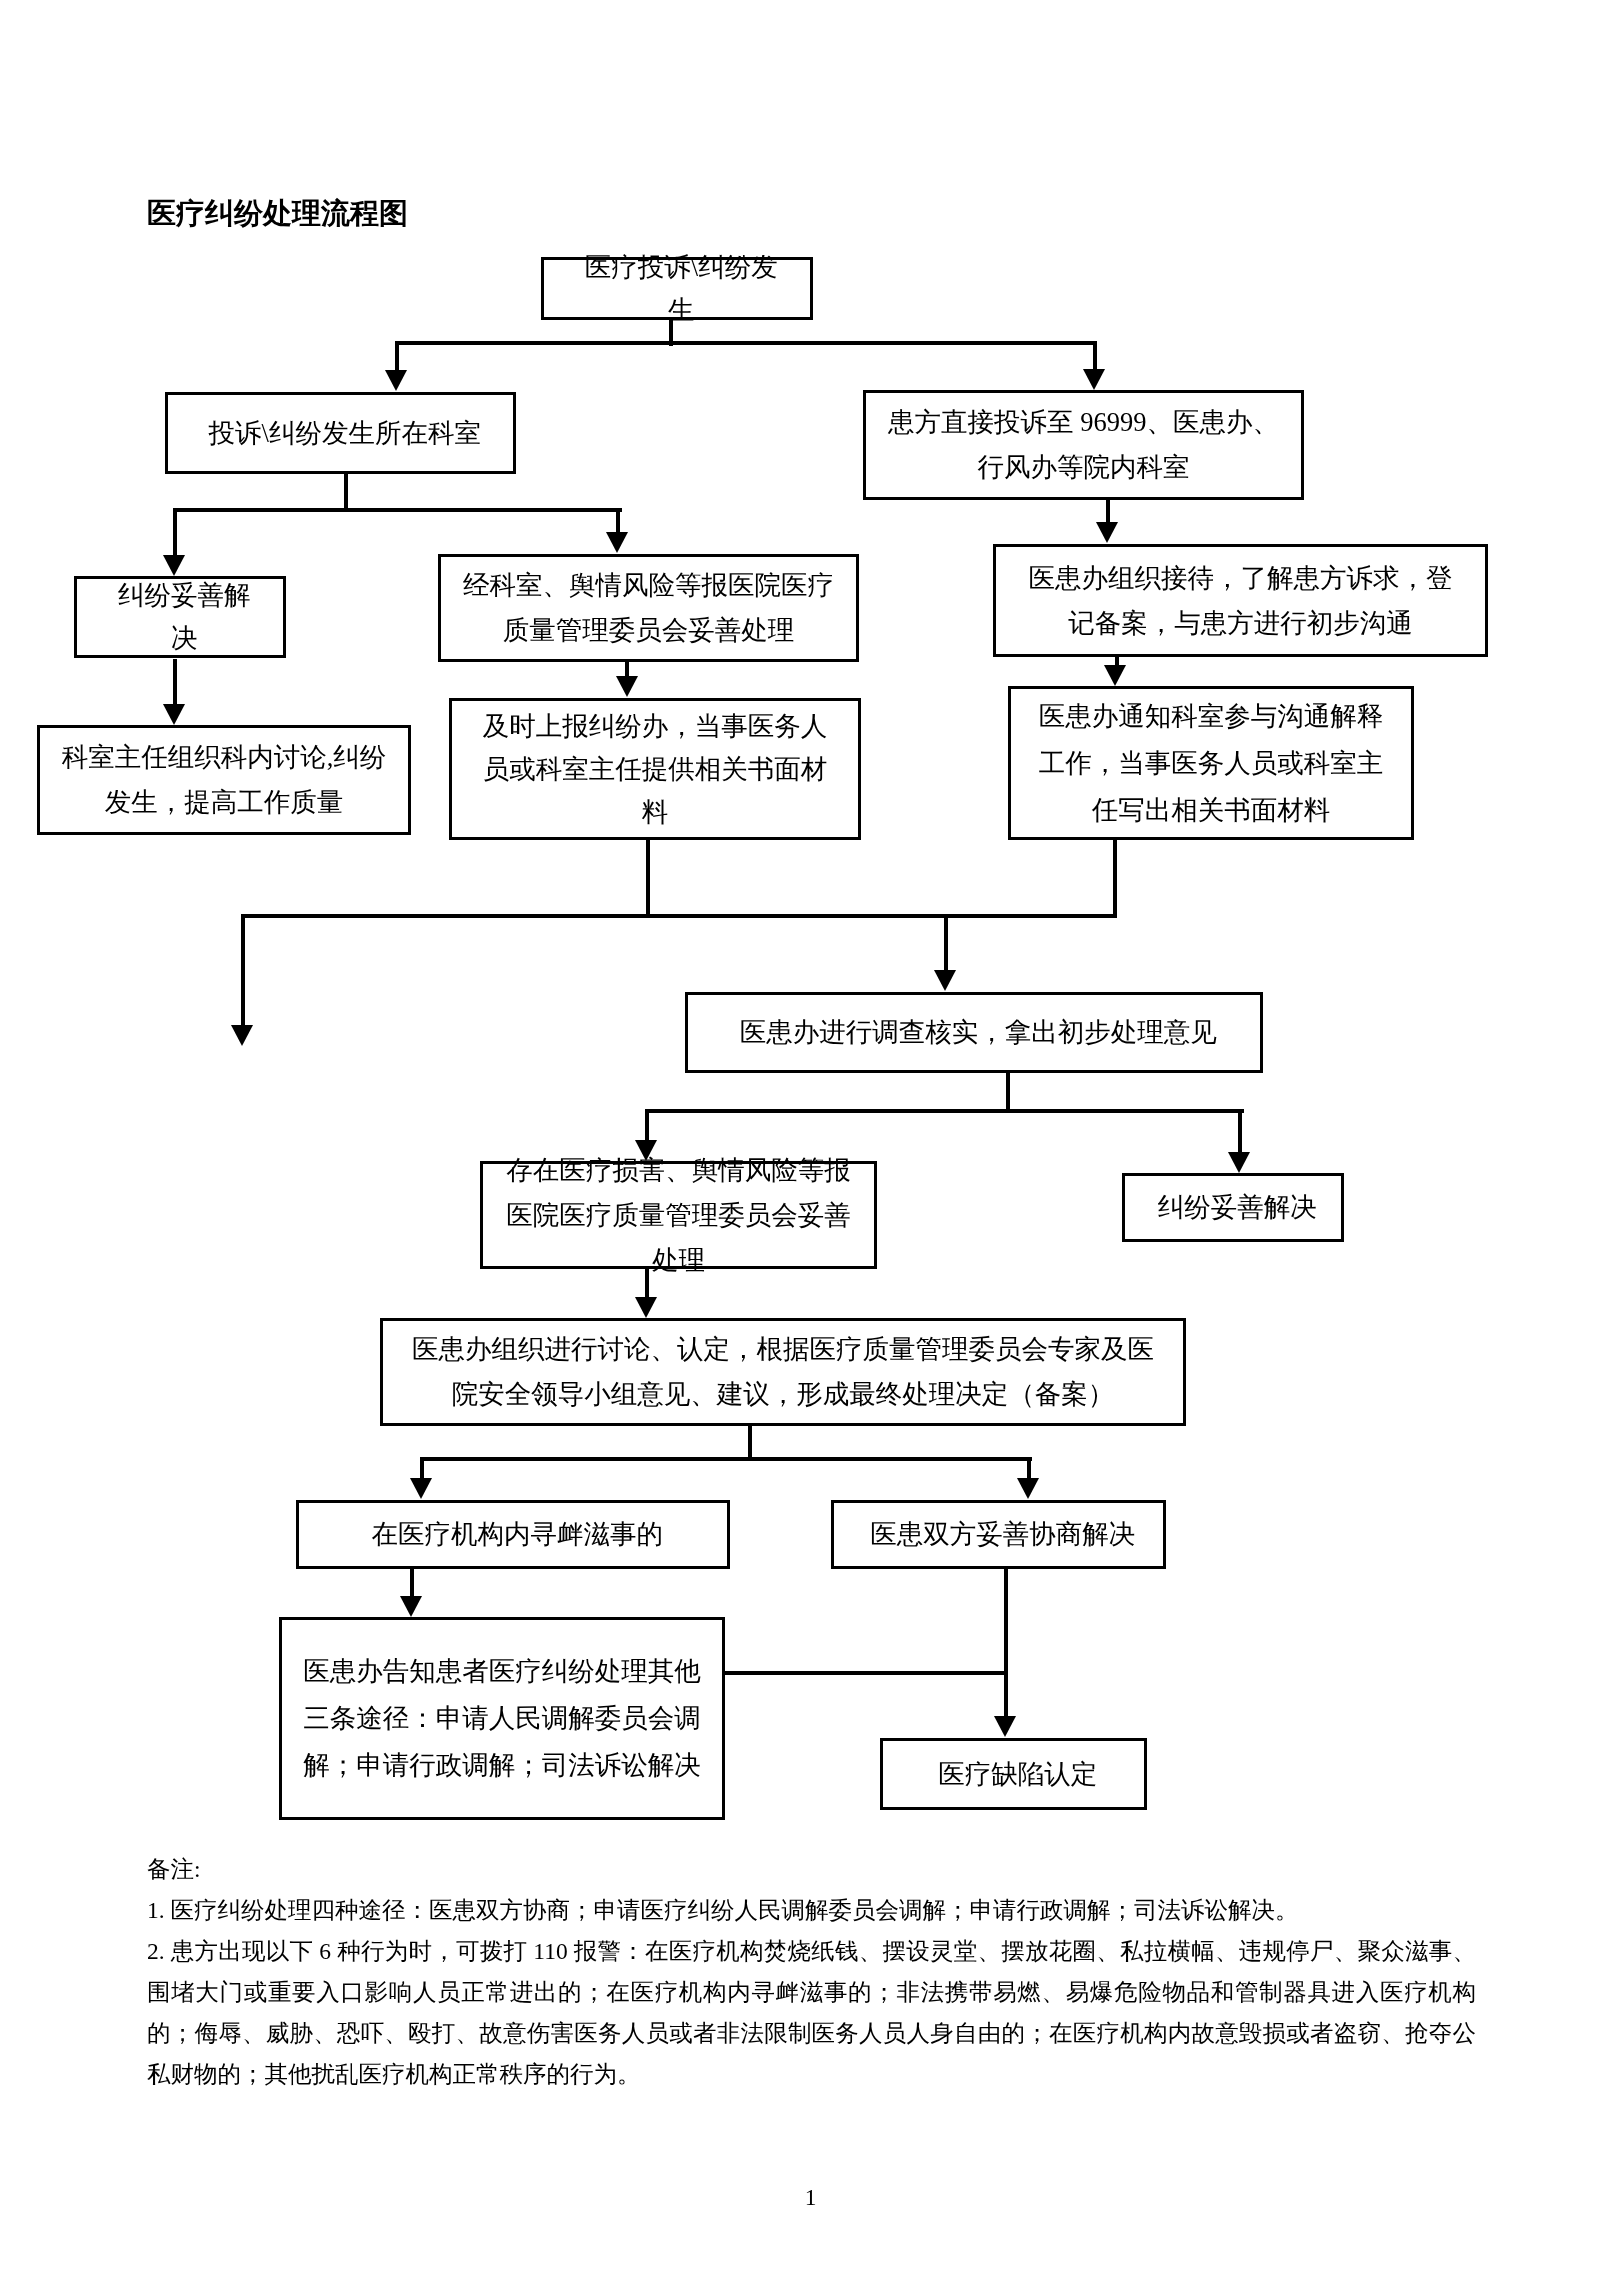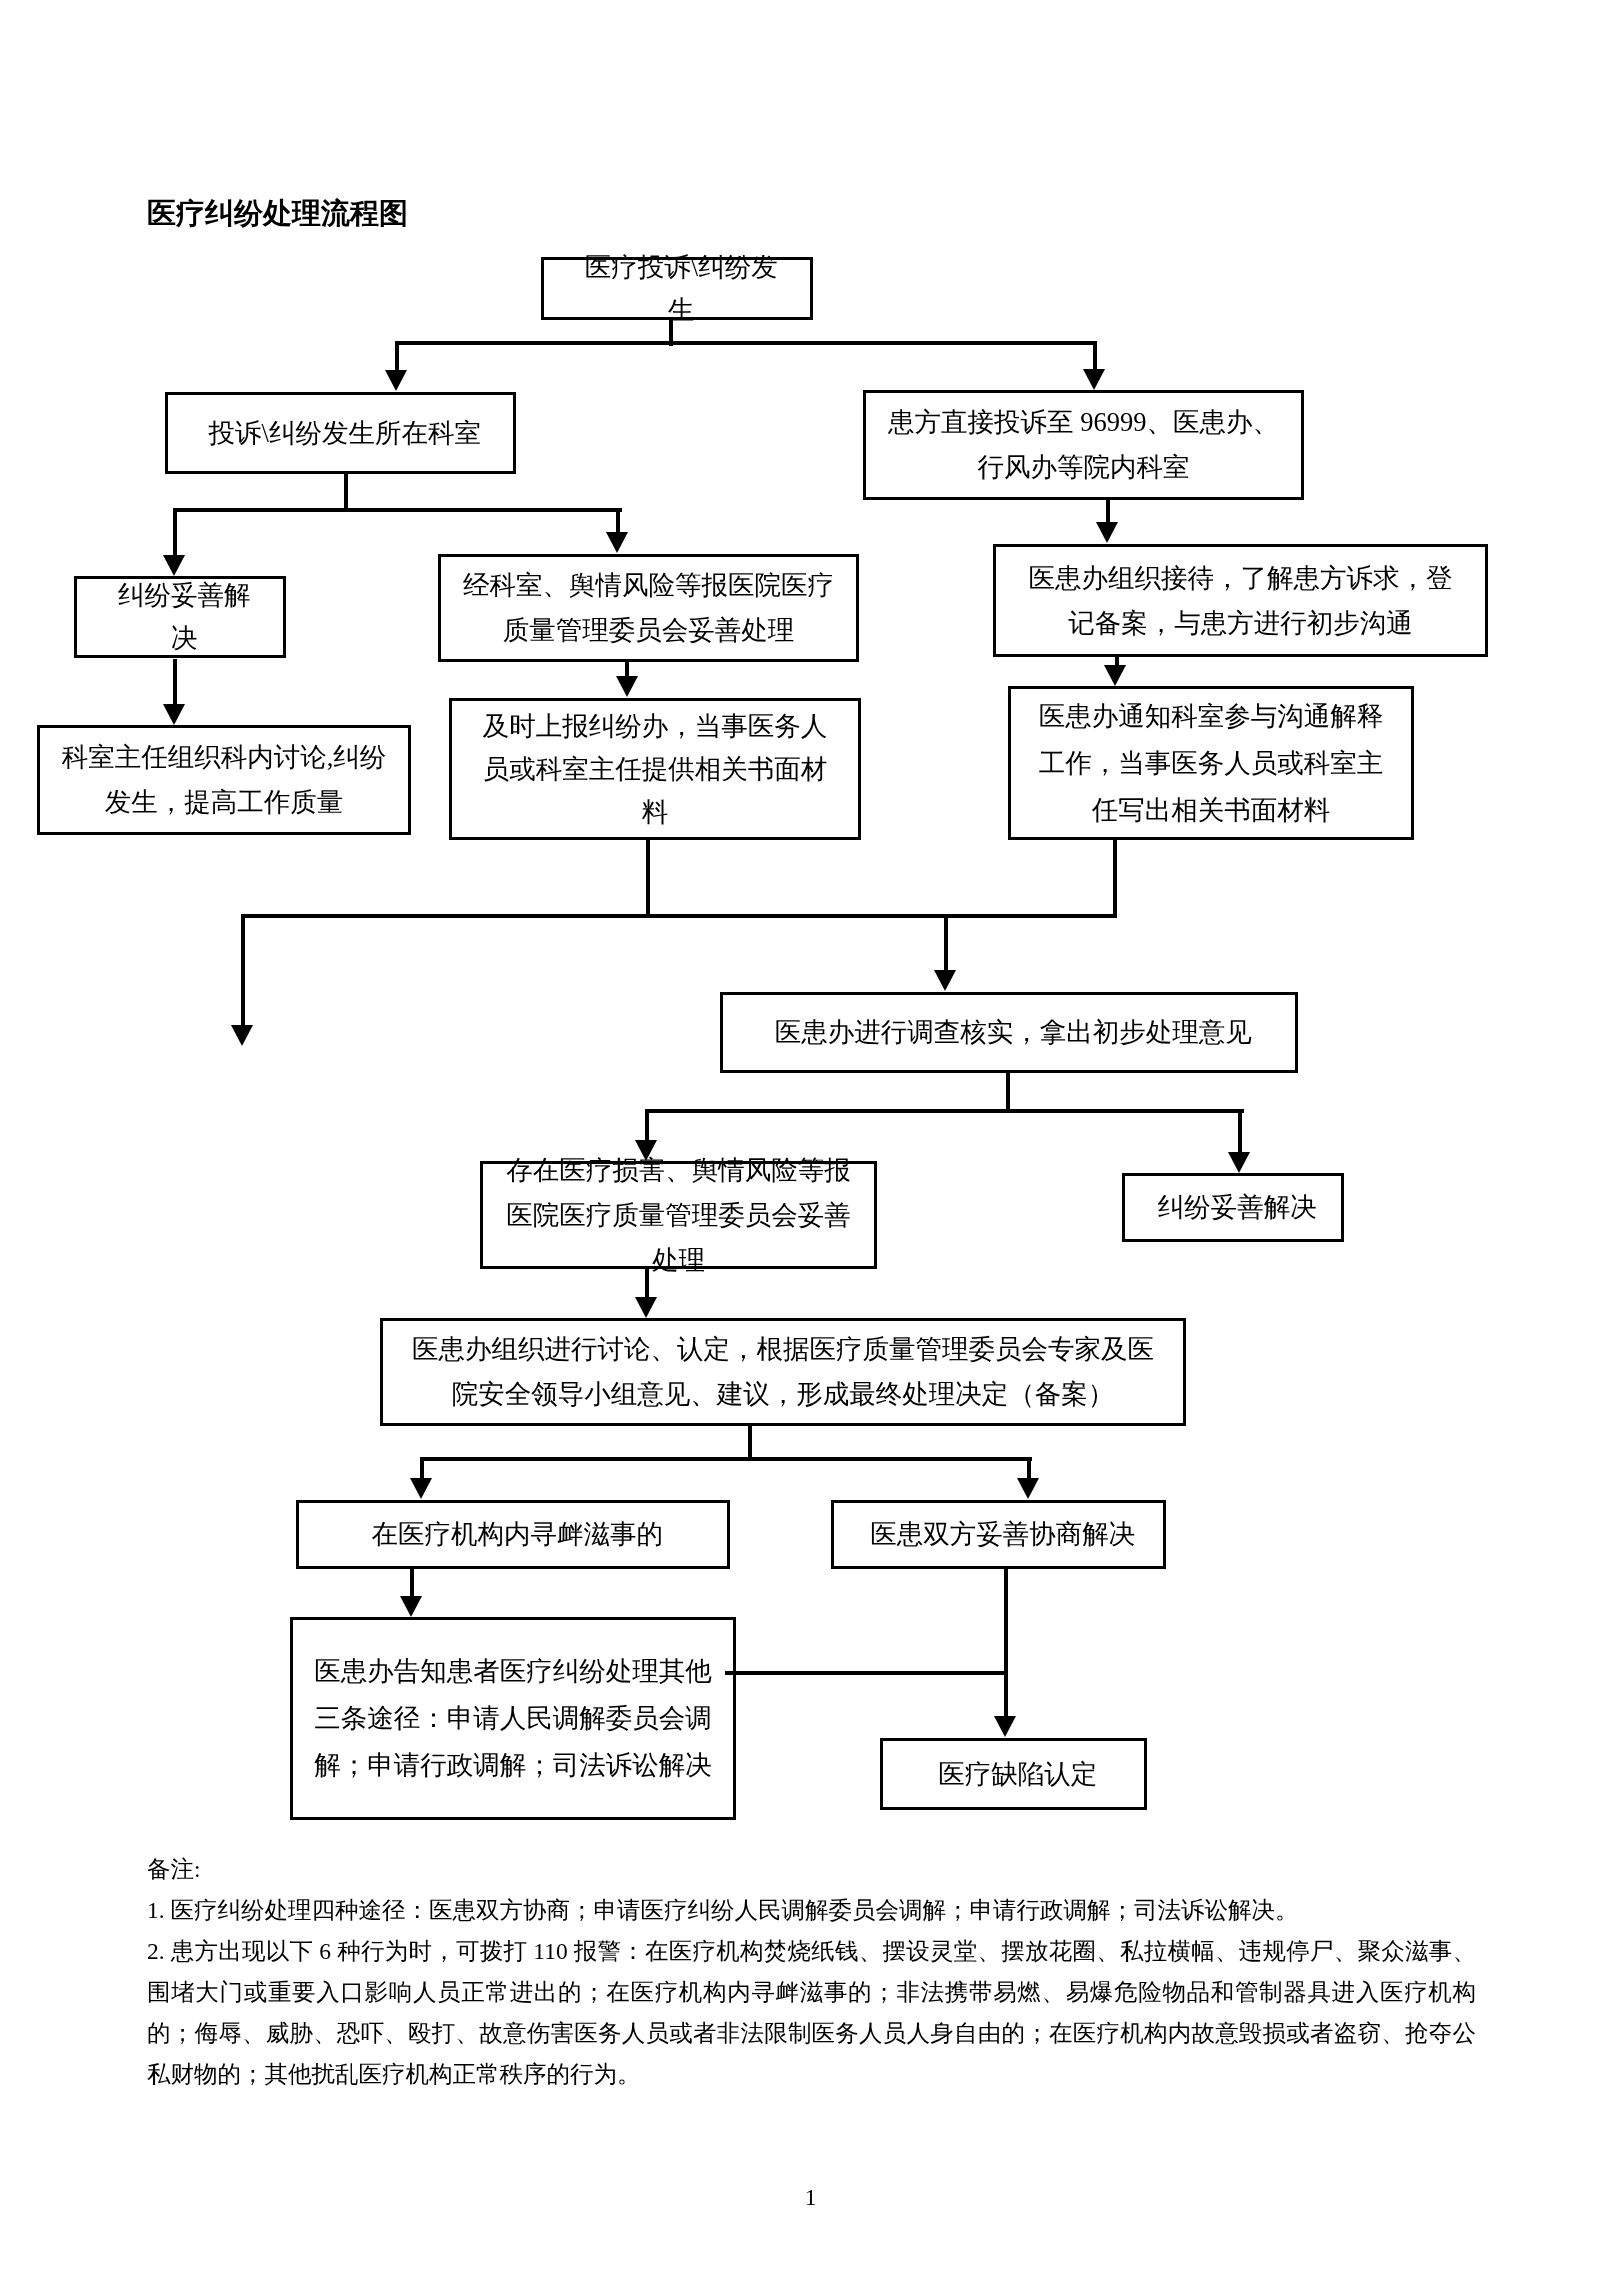--- a/index.html
+++ b/index.html
@@ -81,21 +81,21 @@
     </div>
 
   <div class="node" style="left:449px;top:698px;width:412px;height:142px;line-height:43px">
       <span>及时上报纠纷办，当事医务人员或科室主任提供相关书面材料</span>
     </div>
 
   <div class="node" style="left:1008px;top:686px;width:406px;height:154px;line-height:47px">
       <span>医患办通知科室参与沟通解释工作，当事医务人员或科室主任写出相关书面材料</span>
     </div>
 
-  <div class="node c" style="left:720px;top:992px;width:578px;height:81px">
+  <div class="node c" style="left:685px;top:992px;width:578px;height:81px">
       <span>医患办进行调查核实，拿出初步处理意见</span>
     </div>
 
 
   <div class="node" style="left:480px;top:1161px;width:397px;height:108px;line-height:45px">
       <span>存在医疗损害、舆情风险等报医院医疗质量管理委员会妥善处理</span>
     </div>
 
   <div class="node c" style="left:1122px;top:1173px;width:222px;height:69px">
       <span>纠纷妥善解决</span>
@@ -106,21 +106,21 @@
     </div>
 
   <div class="node c" style="left:296px;top:1500px;width:434px;height:69px">
       <span>在医疗机构内寻衅滋事的</span>
     </div>
 
   <div class="node c" style="left:831px;top:1500px;width:335px;height:69px">
       <span>医患双方妥善协商解决</span>
     </div>
 
-  <div class="node" style="left:290px;top:1617px;width:446px;height:203px;line-height:47px">
+  <div class="node" style="left:279px;top:1617px;width:446px;height:203px;line-height:47px">
       <span>医患办告知患者医疗纠纷处理其他三条途径：申请人民调解委员会调解；申请行政调解；司法诉讼解决</span>
     </div>
 
   <div class="node c" style="left:880px;top:1738px;width:267px;height:72px">
       <span>医疗缺陷认定</span>
     </div>
 
   <div class="ln" style="left:669px;top:320px;width:3.9px;height:25.5px"></div>
   <div class="ln" style="left:395px;top:341px;width:702px;height:3.9px"></div>
   <div class="ln" style="left:395px;top:341px;width:3.9px;height:31px"></div>

